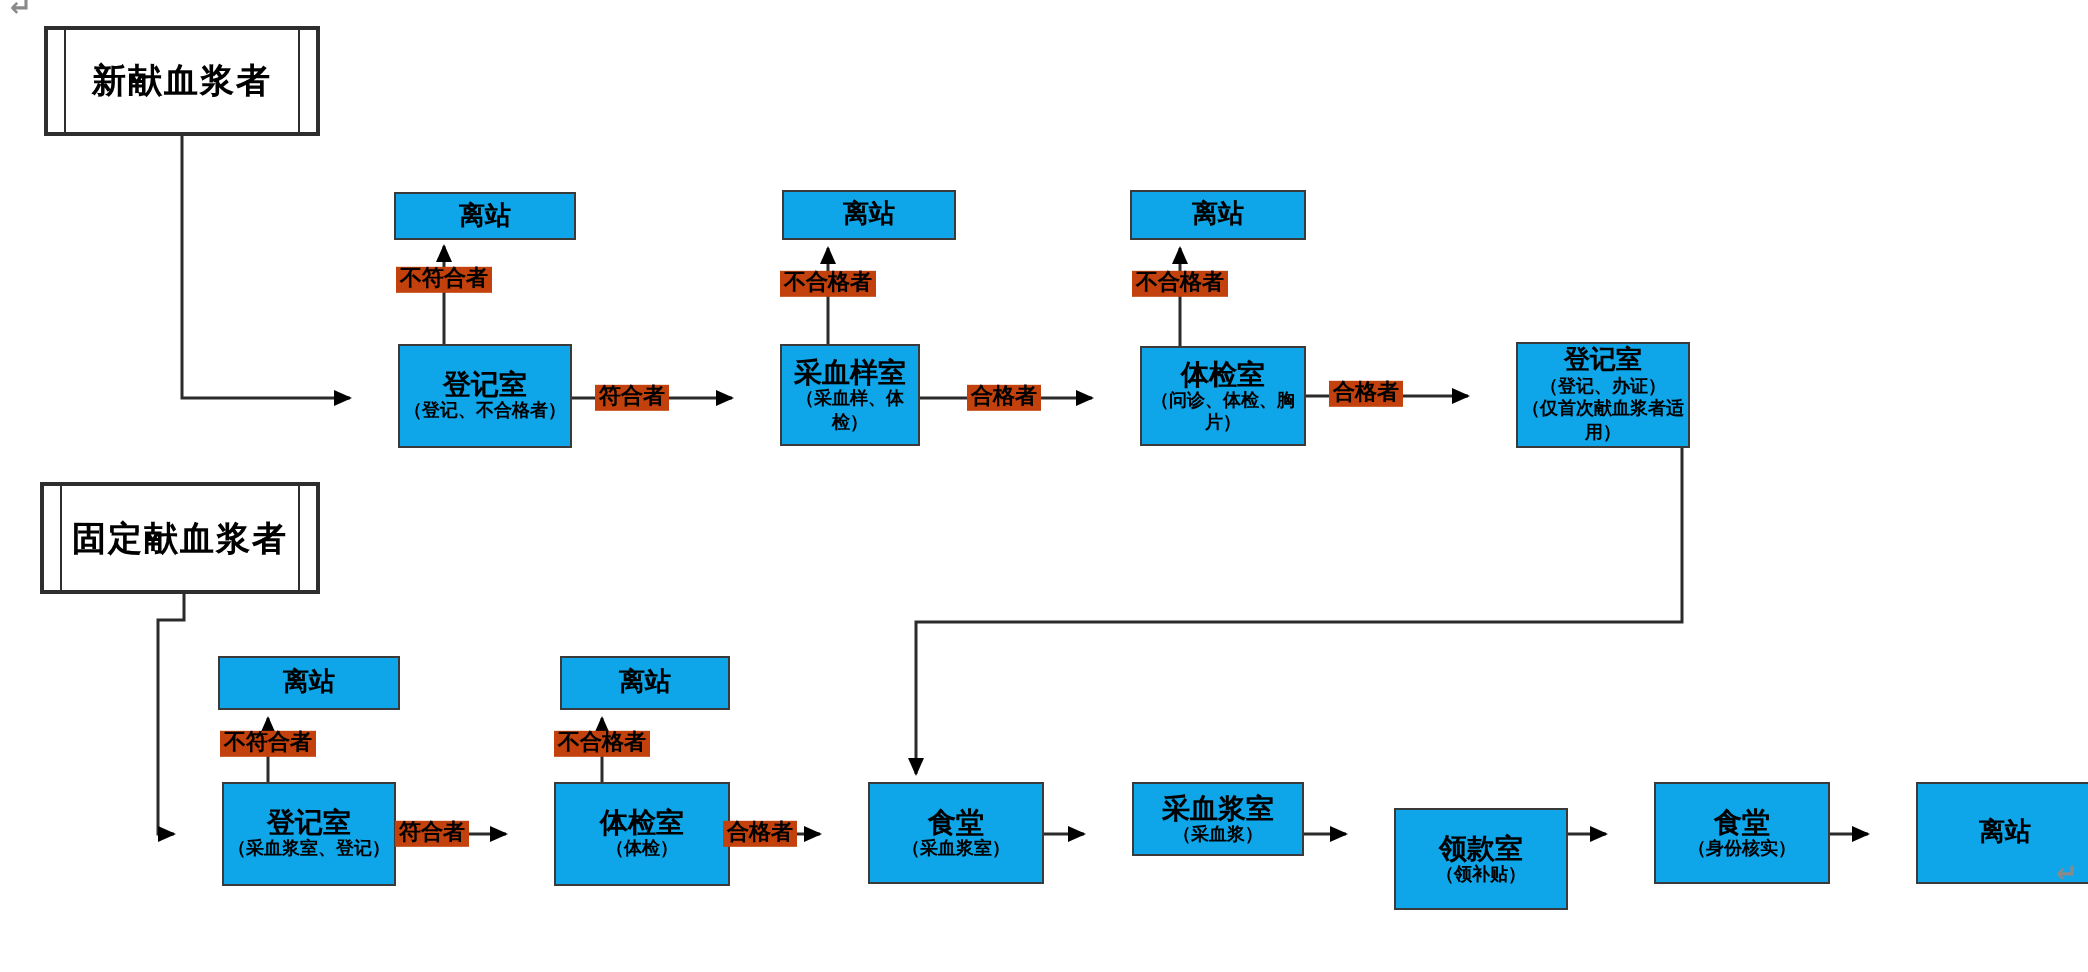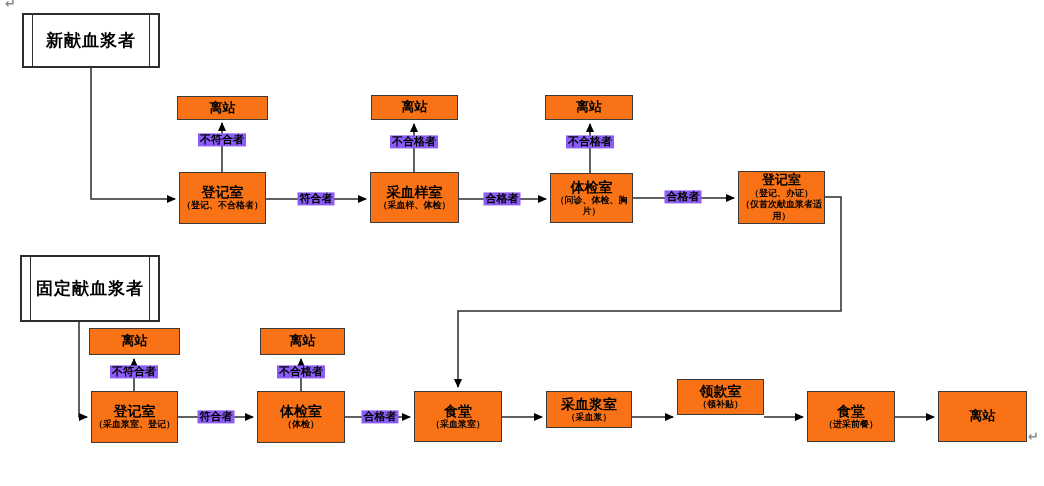--- a/index.html
+++ b/index.html
@@ -8,24 +8,24 @@
     width:1044px;height:486px;
     background:#ffffff;
     font-family:"Liberation Sans","DejaVu Sans",sans-serif;
     overflow:hidden;
   }
   svg.connectors{position:absolute;left:0;top:0;z-index:1;}
   .node{
     position:absolute;z-index:2;
     box-sizing:border-box;
     border:1.5px solid #3a3a3a;
-    background:#f97316;
+    background:#0ea5e9;
     display:flex;flex-direction:column;
     justify-content:center;
-    text-align:center;color:#000;
+    text-align:center;color:#000;margin-left:20px;
   }
   .node .title{font-weight:bold;font-size:14px;line-height:1.15;white-space:nowrap;}
   .node .sub{font-weight:bold;font-size:9px;line-height:1.25;}
   .node.small-title .title{font-size:13px;}
   .exit .title{font-size:13px;}
   .start-node{
     position:absolute;z-index:2;
     box-sizing:border-box;
     border:2px solid #2e2e2e;
     background:#fff;
@@ -35,21 +35,21 @@
   .start-node .title{font-weight:bold;font-size:17px;letter-spacing:1px;white-space:nowrap;}
   .start-node .bar{
     position:absolute;top:0;bottom:0;width:0;
     border-left:1.5px solid #2e2e2e;
   }
   .start-node .bar.left{left:8px;}
   .start-node .bar.right{right:8px;}
   .edge-label{
     position:absolute;z-index:3;
     transform:translate(-50%,-50%);
-    background:#8b5cf6;
+    background:#c2410c;
     font-size:11px;font-weight:bold;color:#000;
     padding:0 2px;white-space:nowrap;line-height:1.2;
   }
   .return-mark{
     position:absolute;z-index:4;
     color:#8a8a8a;font-size:13px;font-weight:bold;
   }
 </style>
 </head>
 <body>
@@ -81,41 +81,41 @@
       <path d="M764,417 L803,417" marker-end="url(#arr)"></path>
       <path d="M895,417 L934,417" marker-end="url(#arr)"></path>
     </g>
   </svg>
 
   <div class="start-node" style="left:22px;top:13px;width:138px;height:55px">
     <span class="bar left"></span>
     <span class="bar right"></span>
     <span class="title">新献血浆者</span>
   </div>
-  <div class="start-node" style="left:20px;top:255px;width:140px;height:67px">
+  <div class="start-node" style="left:20px;top:241px;width:140px;height:56px">
     <span class="bar left"></span>
     <span class="bar right"></span>
     <span class="title">固定献血浆者</span>
   </div>
 
   <div class="node exit" style="left:177px;top:96px;width:91px;height:24px">
     <span class="title">离站</span>
   </div>
   <div class="node exit" style="left:371px;top:95px;width:87px;height:25px">
     <span class="title">离站</span>
   </div>
   <div class="node exit" style="left:545px;top:95px;width:88px;height:25px">
     <span class="title">离站</span>
   </div>
 
   <div class="node" style="left:179px;top:172px;width:87px;height:52px">
     <span class="title">登记室</span>
     <span class="sub">（登记、不合格者）</span>
   </div>
-  <div class="node" style="left:370px;top:172px;width:89px;height:51px">
+  <div class="node" style="left:370px;top:172px;width:70px;height:51px">
     <span class="title">采血样室</span>
     <span class="sub">（采血样、体检）</span>
   </div>
   <div class="node" style="left:550px;top:173px;width:83px;height:50px">
     <span class="title">体检室</span>
     <span class="sub">（问诊、体检、胸片）</span>
   </div>
   <div class="node small-title" style="left:738px;top:171px;width:87px;height:53px">
     <span class="title">登记室</span>
     <span class="sub">（登记、办证）</span>
@@ -138,27 +138,27 @@
     <span class="sub">（体检）</span>
   </div>
   <div class="node" style="left:414px;top:391px;width:88px;height:51px">
     <span class="title">食堂</span>
     <span class="sub">（采血浆室）</span>
   </div>
   <div class="node" style="left:546px;top:391px;width:86px;height:37px">
     <span class="title">采血浆室</span>
     <span class="sub">（采血浆）</span>
   </div>
-  <div class="node" style="left:677px;top:379px;width:87px;height:36px">
+  <div class="node" style="left:677px;top:404px;width:87px;height:51px">
     <span class="title">领款室</span>
     <span class="sub">（领补贴）</span>
   </div>
   <div class="node" style="left:807px;top:391px;width:88px;height:51px">
     <span class="title">食堂</span>
-    <span class="sub">（进采前餐）</span>
+    <span class="sub">（身份核实）</span>
   </div>
   <div class="node exit" style="left:938px;top:391px;width:89px;height:51px">
     <span class="title">离站</span>
   </div>
 
   <div class="edge-label" style="left:222px;top:140px">不符合者</div>
   <div class="edge-label" style="left:414px;top:142px">不合格者</div>
   <div class="edge-label" style="left:590px;top:142px">不合格者</div>
   <div class="edge-label" style="left:316px;top:199px">符合者</div>
   <div class="edge-label" style="left:502px;top:199px">合格者</div>

